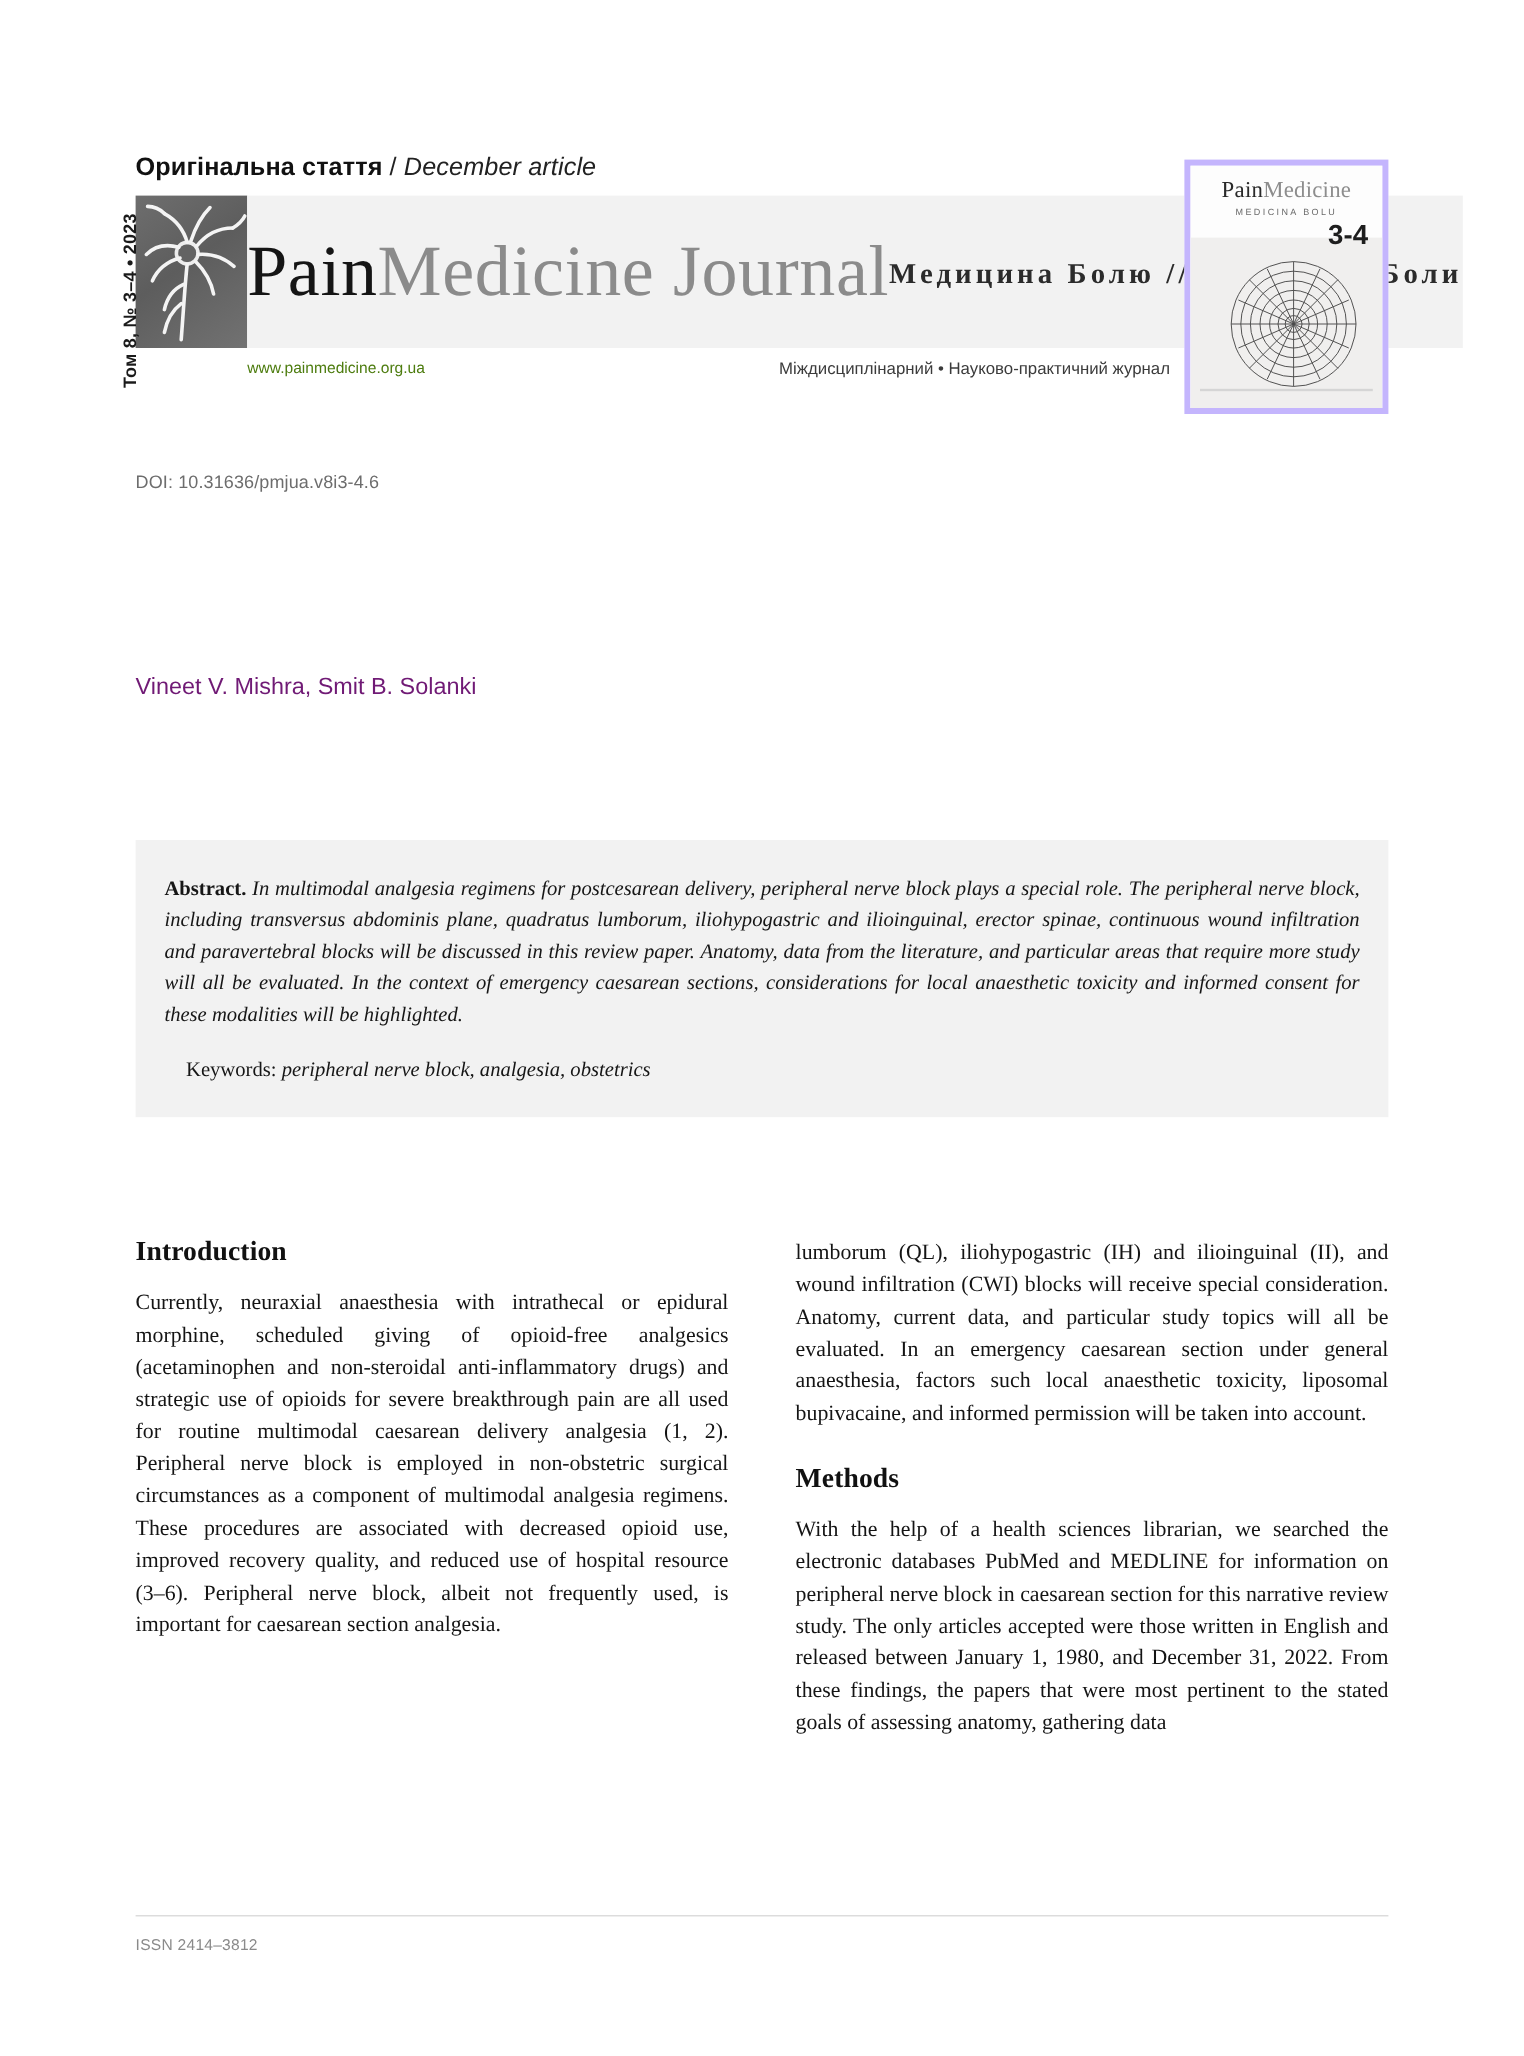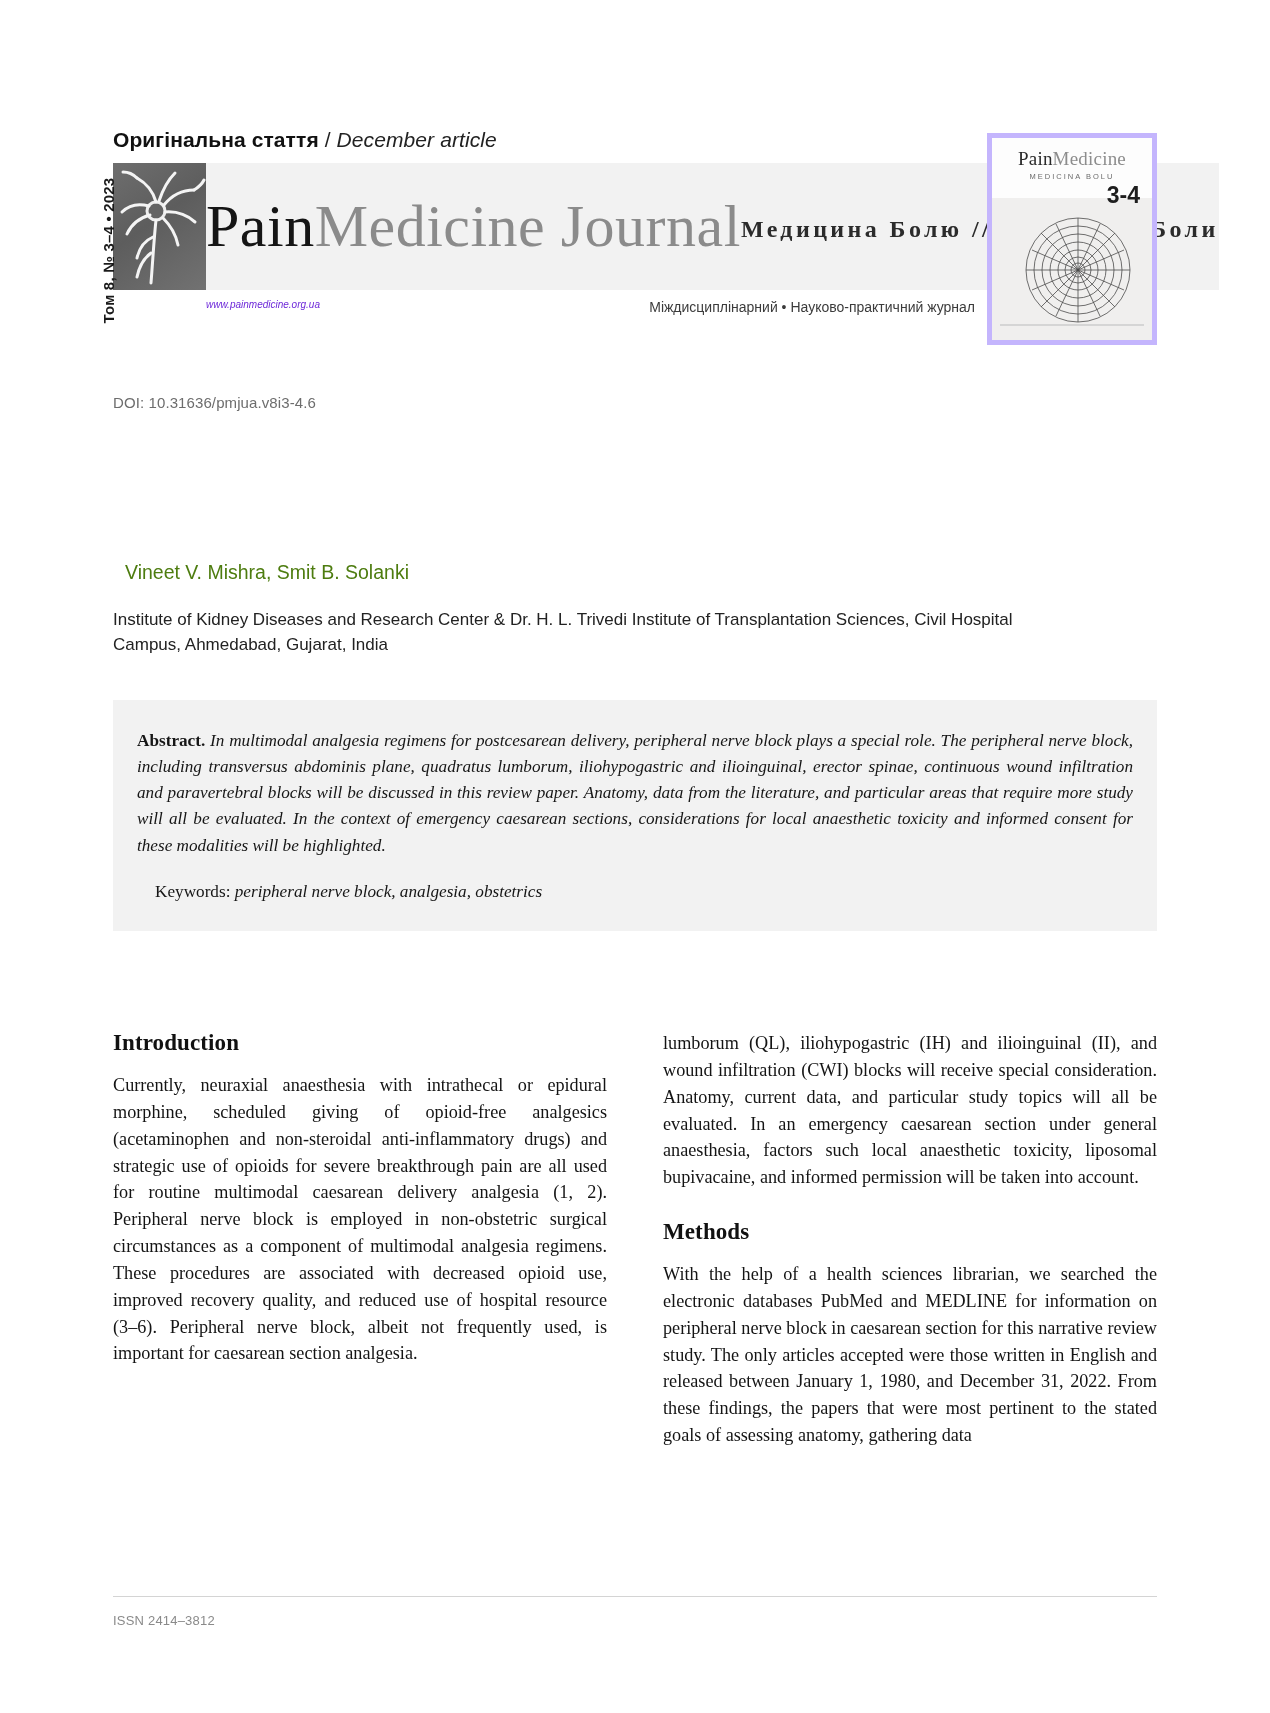--- a/index.html
+++ b/index.html
@@ -135,23 +135,22 @@
   .meta-row {
     position: relative;
     margin-top: 9px;
     height: 22px;
     padding-left: 93px;
   }
   .site-url {
     position: absolute;
     left: 93px;
     top: 0;
-    font-size: 10px;
-    font-style: italic;
-    color: #6d28d9;
+    font-size: 13px;
+    color: #4d7c0f;
     white-space: nowrap;
   }
   .tagline {
     position: absolute;
     right: 182px;
     top: 0;
     font-size: 14px;
     color: #3b3b3b;
     white-space: nowrap;
   }
@@ -195,22 +194,21 @@
     font-size: 35.5px;
     line-height: 1.27;
     color: #121212;
     letter-spacing: -0.1px;
   }
   .authors {
     position: absolute;
     left: 113px;
     top: 561px;
     font-size: 19.5px;
-    color: #4d7c0f;
-    margin-left: 12px;
+    color: #701a75;
   }
   .affiliation {
     position: absolute;
     left: 113px;
     top: 608px;
     width: 950px;
     font-size: 17px;
     line-height: 1.45;
     color: #222;
   }
@@ -374,21 +372,20 @@
       <div class="tagline">Міждисциплінарний • Науково-практичний журнал</div>
     </div>
   </div>
 
   <div class="spine">
     <span>Том 8, № 3–4 • 2023</span>
   </div>
 
   <div class="doi">DOI: 10.31636/pmjua.v8i3-4.6</div>
   <div class="authors">Vineet V. Mishra, Smit B. Solanki</div>
-  <div class="affiliation">Institute of Kidney Diseases and Research Center &amp; Dr. H. L. Trivedi Institute of Transplantation Sciences, Civil Hospital Campus, Ahmedabad, Gujarat, India</div>
 
   <div class="abstract-box">
     <div class="abstract-text"><span class="lbl">Abstract.</span>
       <span>In multimodal analgesia regimens for postcesarean delivery, peripheral nerve block plays a special role. The peripheral nerve block, including transversus abdominis plane, quadratus lumborum, iliohypogastric and ilioinguinal, erector spinae, continuous wound infiltration and paravertebral blocks will be discussed in this review paper. Anatomy, data from the literature, and particular areas that require more study will all be evaluated. In the context of emergency caesarean sections, considerations for local anaesthetic toxicity and informed consent for these modalities will be highlighted.</span></div>
     <div class="keywords"><span class="lbl">Keywords:</span>
       <span>peripheral nerve block, analgesia, obstetrics</span></div>
   </div>
 
   <div class="body-cols">
 

